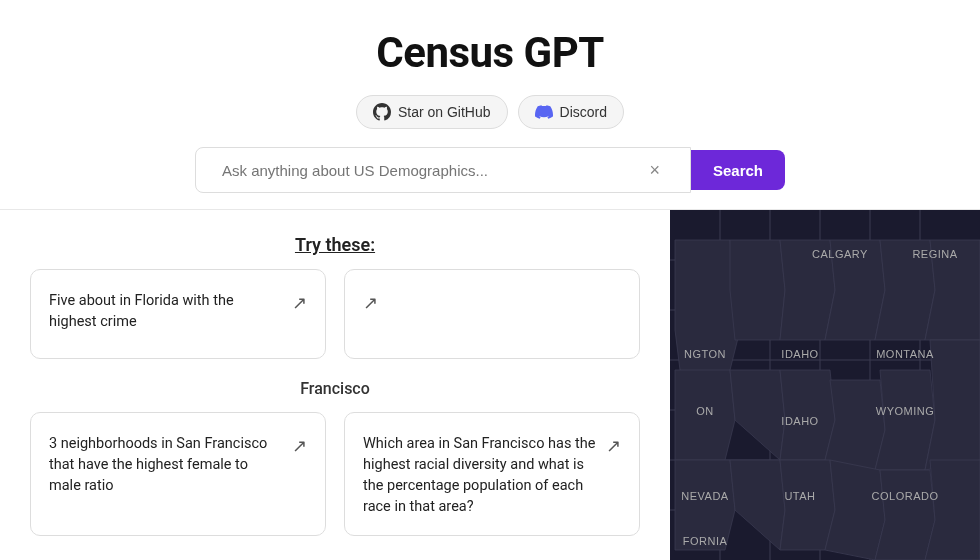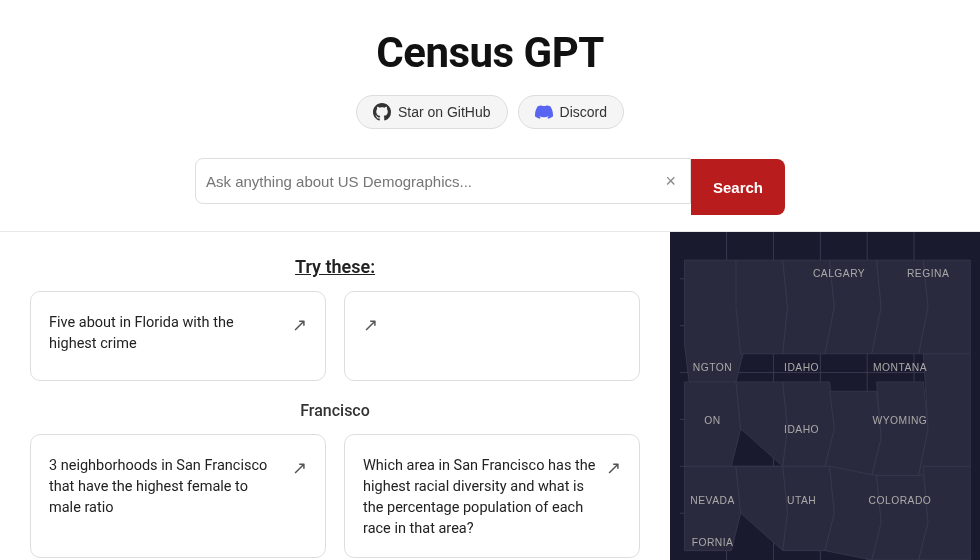--- a/index.html
+++ b/index.html
@@ -57,21 +57,21 @@
       width: 590px;
     }
 
     .search-input-wrapper {
       flex: 1;
       display: flex;
       align-items: center;
       border: 1px solid #ddd;
       border-radius: 8px 0 0 8px;
       background: #fff;
-      padding: 0 10px;
+      padding: 0 26px;
       height: 46px;
     }
 
     .search-input {
       flex: 1;
       border: none;
       outline: none;
       font-size: 15px;
       color: #444;
       background: transparent;
@@ -81,30 +81,29 @@
       background: none;
       border: none;
       cursor: pointer;
       color: #888;
       font-size: 18px;
       padding: 0 4px;
       line-height: 1;
     }
 
     .search-btn {
-      background: #b91c1c;
+      background: #6d28d9;
       color: #fff;
       border: none;
       border-radius: 0 8px 8px 0;
-      height: 56px;
+      height: 40px;
       padding: 0 22px;
       font-size: 15px;
       font-weight: 600;
       cursor: pointer;
-      margin-top: 12px;
     }
 
     .divider {
       width: 100%;
       height: 1px;
       background: #e8e8e8;
     }
 
     .main-content {
       display: flex;

